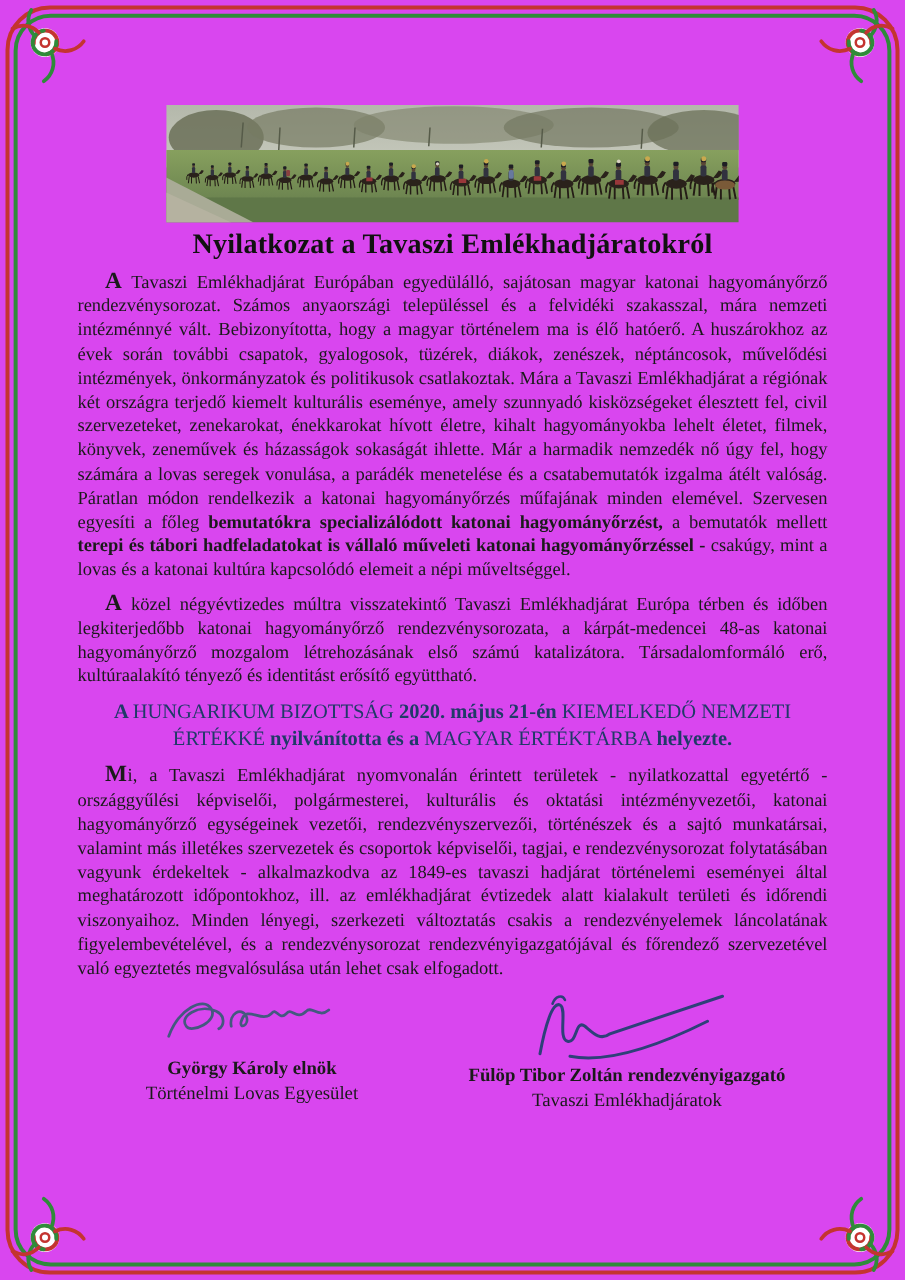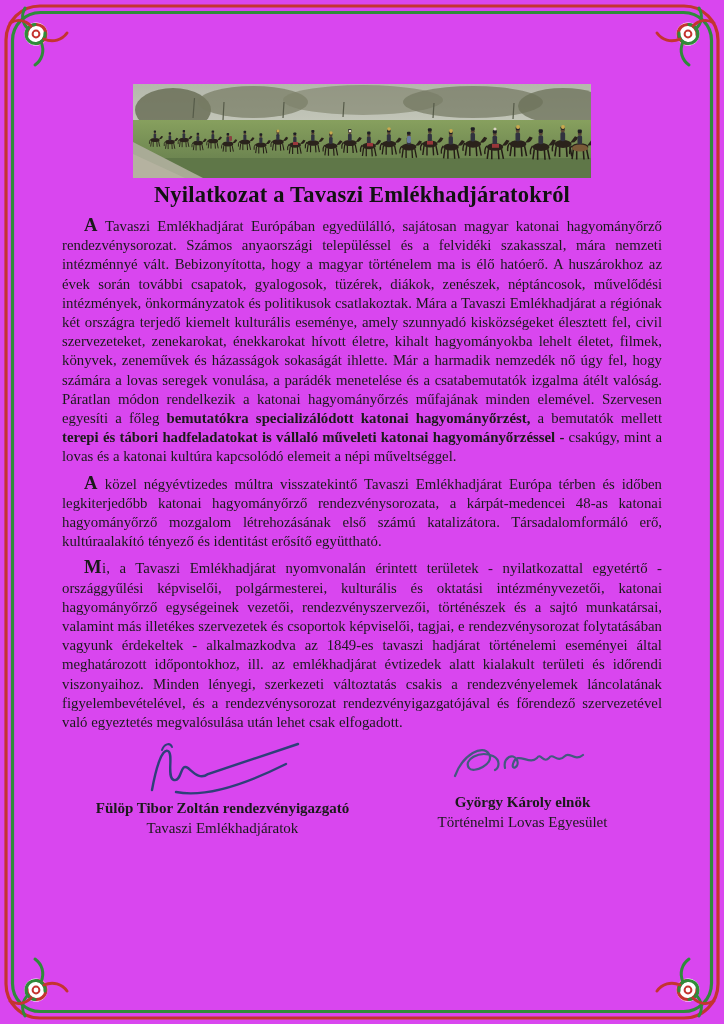--- a/index.html
+++ b/index.html
@@ -129,36 +129,37 @@
         </g>
       </svg>
     </div>
 
     <h1 class="doc-title">Nyilatkozat a Tavaszi Emlékhadjáratokról</h1>
 
     <p class="para"><span class="b lead">A</span><span> Tavaszi Emlékhadjárat Európában egyedülálló, sajátosan magyar katonai hagyományőrző rendezvénysorozat. Számos anyaországi településsel és a felvidéki szakasszal, mára nemzeti intézménnyé vált. Bebizonyította, hogy a magyar történelem ma is élő hatóerő. A huszárokhoz az évek során további csapatok, gyalogosok, tüzérek, diákok, zenészek, néptáncosok, művelődési intézmények, önkormányzatok és politikusok csatlakoztak. Mára a Tavaszi Emlékhadjárat a régiónak két országra terjedő kiemelt kulturális eseménye, amely szunnyadó kisközségeket élesztett fel, civil szervezeteket, zenekarokat, énekkarokat hívott életre, kihalt hagyományokba lehelt életet, filmek, könyvek, zeneművek és házasságok sokaságát ihlette. Már a harmadik nemzedék nő úgy fel, hogy számára a lovas seregek vonulása, a parádék menetelése és a csatabemutatók izgalma átélt valóság. Páratlan módon rendelkezik a katonai hagyományőrzés műfajának minden elemével. Szervesen egyesíti a főleg </span><span class="b">bemutatókra specializálódott katonai hagyományőrzést,</span><span> a bemutatók mellett </span><span class="b">terepi és tábori hadfeladatokat is vállaló műveleti katonai hagyományőrzéssel -</span><span> csakúgy, mint a lovas és a katonai kultúra kapcsolódó elemeit a népi műveltséggel.</span></p>
 
     <p class="para"><span class="b lead">A</span><span> közel négyévtizedes múltra visszatekintő Tavaszi Emlékhadjárat Európa térben és időben legkiterjedőbb katonai hagyományőrző rendezvénysorozata, a kárpát-medencei 48-as katonai hagyományőrző mozgalom létrehozásának első számú katalizátora. Társadalomformáló erő, kultúraalakító tényező és identitást erősítő együttható.</span></p>
 
+    <p class="para hungarikum"><span class="b">A </span><span>HUNGARIKUM BIZOTTSÁG </span><span class="b">2020. május 21-én </span><span>KIEMELKEDŐ NEMZETI ÉRTÉKKÉ </span><span class="b">nyilvánította és a </span><span>MAGYAR ÉRTÉKTÁRBA </span><span class="b">helyezte.</span></p>
 
     <p class="para"><span class="b lead">M</span><span>i, a Tavaszi Emlékhadjárat nyomvonalán érintett területek - nyilatkozattal egyetértő - országgyűlési képviselői, polgármesterei, kulturális és oktatási intézményvezetői, katonai hagyományőrző egységeinek vezetői, rendezvényszervezői, történészek és a sajtó munkatársai, valamint más illetékes szervezetek és csoportok képviselői, tagjai, e rendezvénysorozat folytatásában vagyunk érdekeltek - alkalmazkodva az 1849-es tavaszi hadjárat történelemi eseményei által meghatározott időpontokhoz, ill. az emlékhadjárat évtizedek alatt kialakult területi és időrendi viszonyaihoz. Minden lényegi, szerkezeti változtatás csakis a rendezvényelemek láncolatának figyelembevételével, és a rendezvénysorozat rendezvényigazgatójával és főrendező szervezetével való egyeztetés megvalósulása után lehet csak elfogadott.</span></p>
 
     <div class="sig-row">
+      <div class="sig-col">
+        <svg class="sig-scribble" width="150" height="52" viewBox="0 0 150 52" aria-hidden="true">
+          <path d="M8,38 C16,16 36,6 42,16 C48,26 26,36 22,30 C16,22 32,12 46,18 C54,22 52,30 48,32 M58,30 C56,20 66,14 70,22 C73,29 64,33 66,26 C70,12 82,28 90,20 C94,14 96,26 102,20 C106,14 110,26 118,18 C122,13 128,24 136,17" fill="none" stroke="#44597f" stroke-width="2.2" stroke-linecap="round"></path>
+        </svg>
+        <div class="sig-name">György Károly elnök</div>
+        <div class="sig-org">Történelmi Lovas Egyesület</div>
+      </div>
       <div class="sig-col right">
         <svg class="sig-scribble" width="180" height="58" viewBox="0 0 180 58" aria-hidden="true">
           <path d="M20,52 C24,30 30,10 36,13 C42,16 34,40 42,42 C50,44 48,24 56,30 C62,35 68,42 76,36 L166,6 M44,54 C74,60 114,46 154,26" fill="none" stroke="#2e4079" stroke-width="2.4" stroke-linecap="round"></path>
           <path d="M30,12 C32,6 38,4 40,9" fill="none" stroke="#2e4079" stroke-width="2" stroke-linecap="round"></path>
         </svg>
         <div class="sig-name">Fülöp Tibor Zoltán rendezvényigazgató</div>
         <div class="sig-org">Tavaszi Emlékhadjáratok</div>
       </div>
-      <div class="sig-col">
-        <svg class="sig-scribble" width="150" height="52" viewBox="0 0 150 52" aria-hidden="true">
-          <path d="M8,38 C16,16 36,6 42,16 C48,26 26,36 22,30 C16,22 32,12 46,18 C54,22 52,30 48,32 M58,30 C56,20 66,14 70,22 C73,29 64,33 66,26 C70,12 82,28 90,20 C94,14 96,26 102,20 C106,14 110,26 118,18 C122,13 128,24 136,17" fill="none" stroke="#44597f" stroke-width="2.2" stroke-linecap="round"></path>
-        </svg>
-        <div class="sig-name">György Károly elnök</div>
-        <div class="sig-org">Történelmi Lovas Egyesület</div>
-      </div>
     </div>
 
 
   </div>
 </div>
 
 </body></html>

